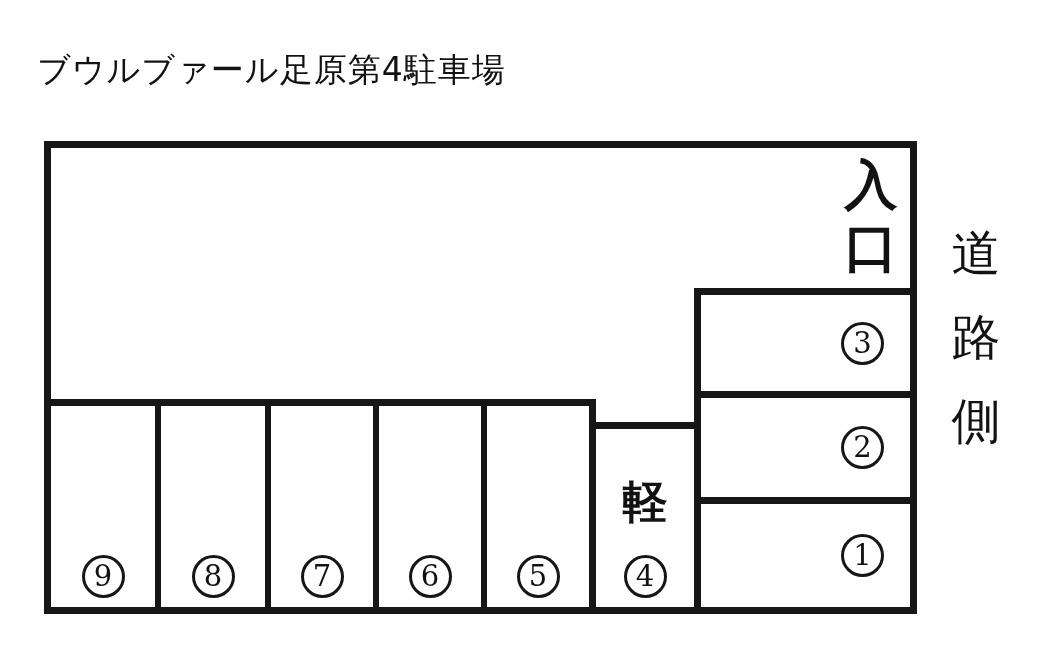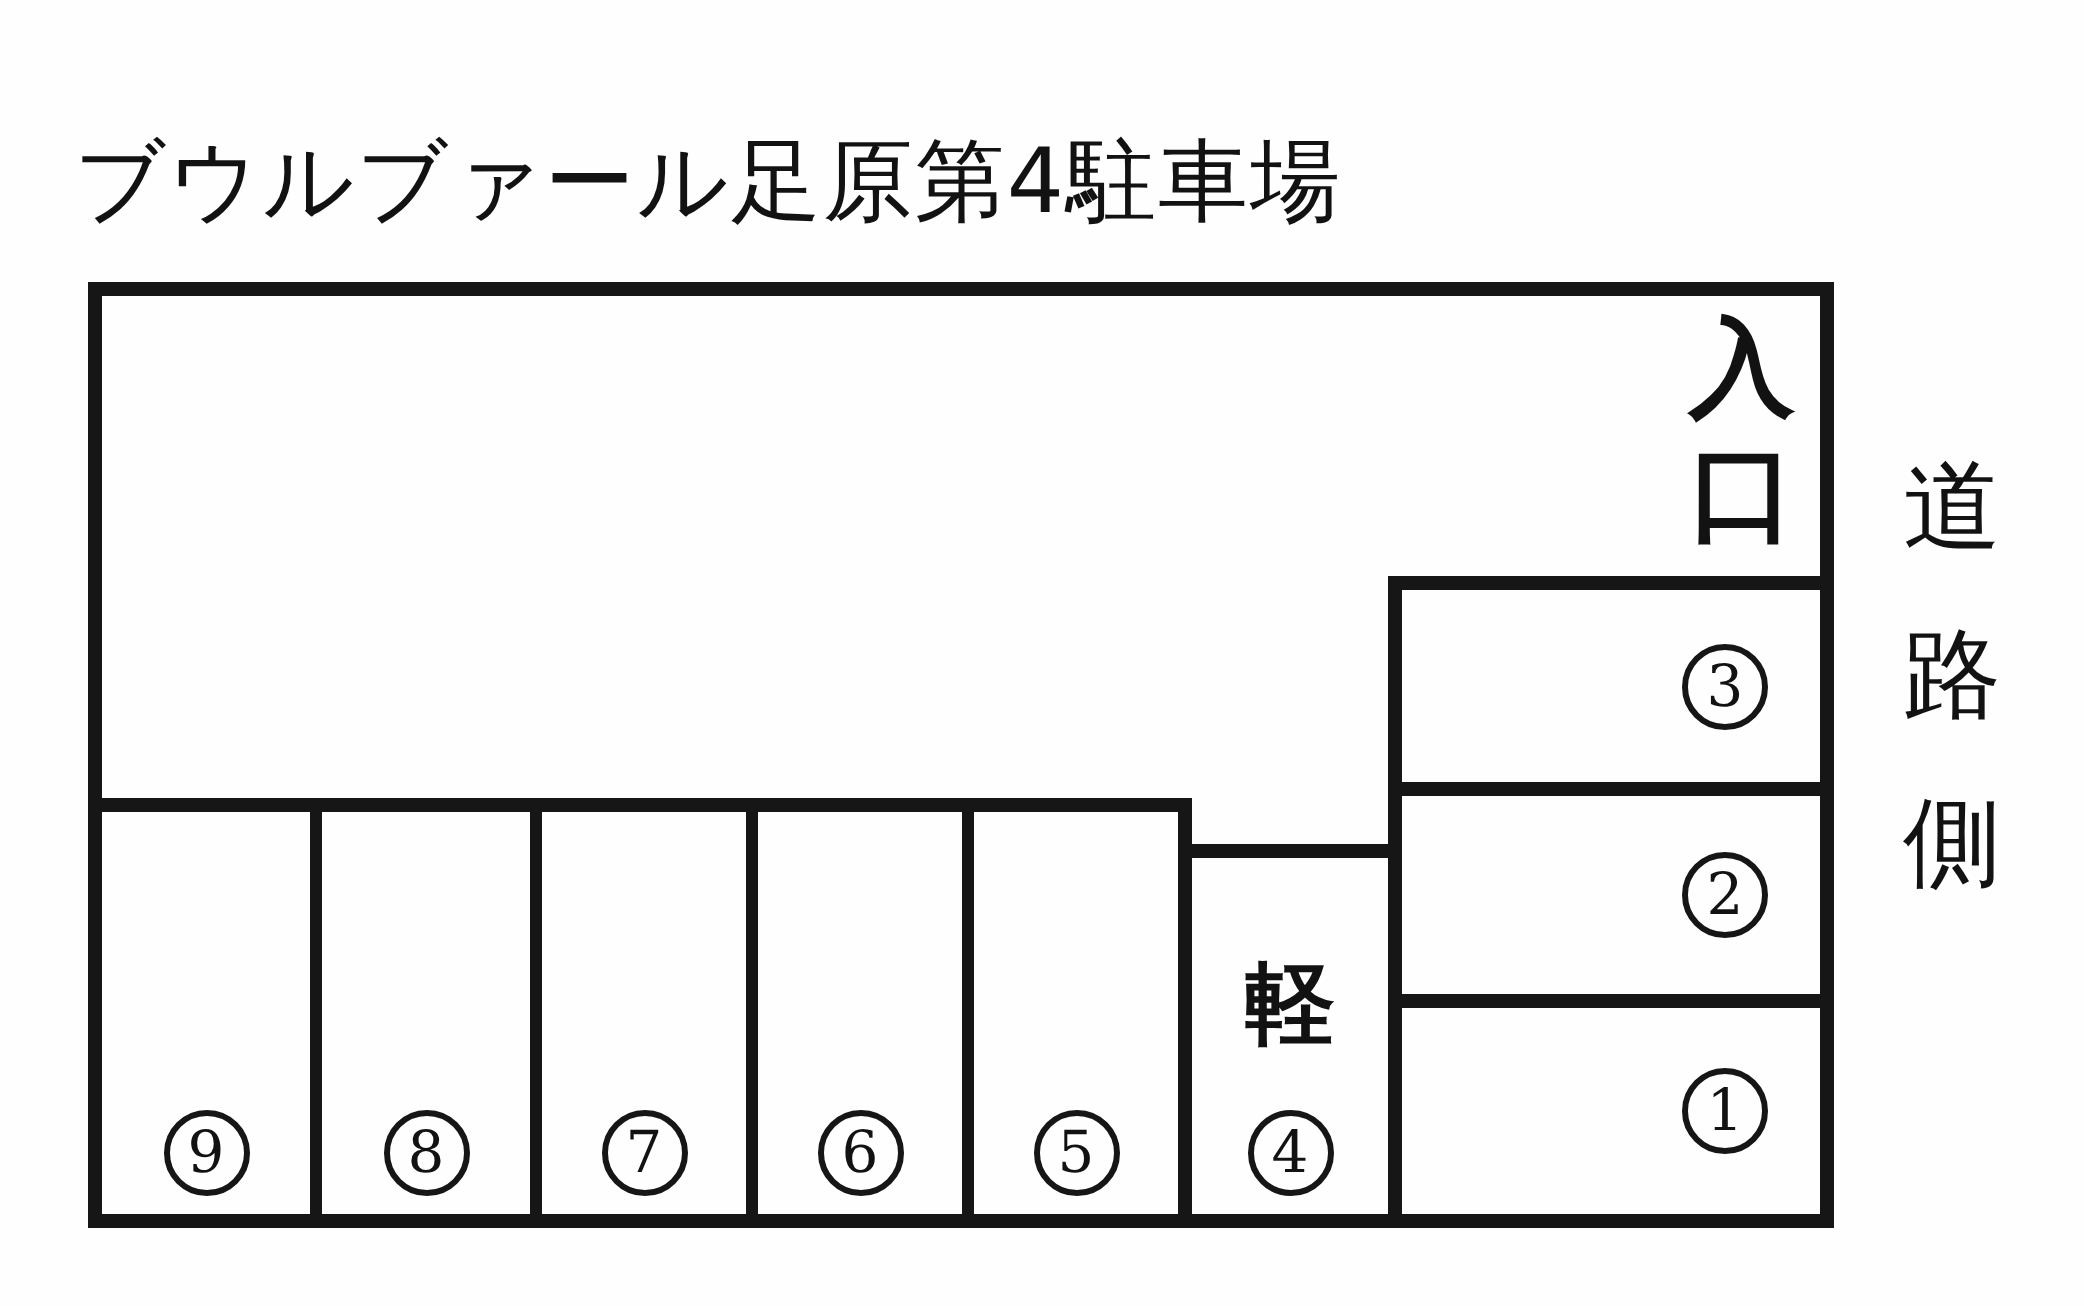--- a/index.html
+++ b/index.html
@@ -13,26 +13,25 @@
     width: 1042px;
     height: 653px;
     background: #fefefe;
     overflow: hidden;
     color: #161616;
   }
   .title {
     position: absolute;
     left: 37px;
     top: 48px;
-    font-size: 45px;
+    font-size: 33px;
     font-weight: 500;
     letter-spacing: 1px;
     color: #121212;
     white-space: nowrap;
-    margin-top: 13px;
   }
   .line {
     position: absolute;
     background: #161616;
   }
   
   .space {
     position: absolute;
     display: flex;
   }

